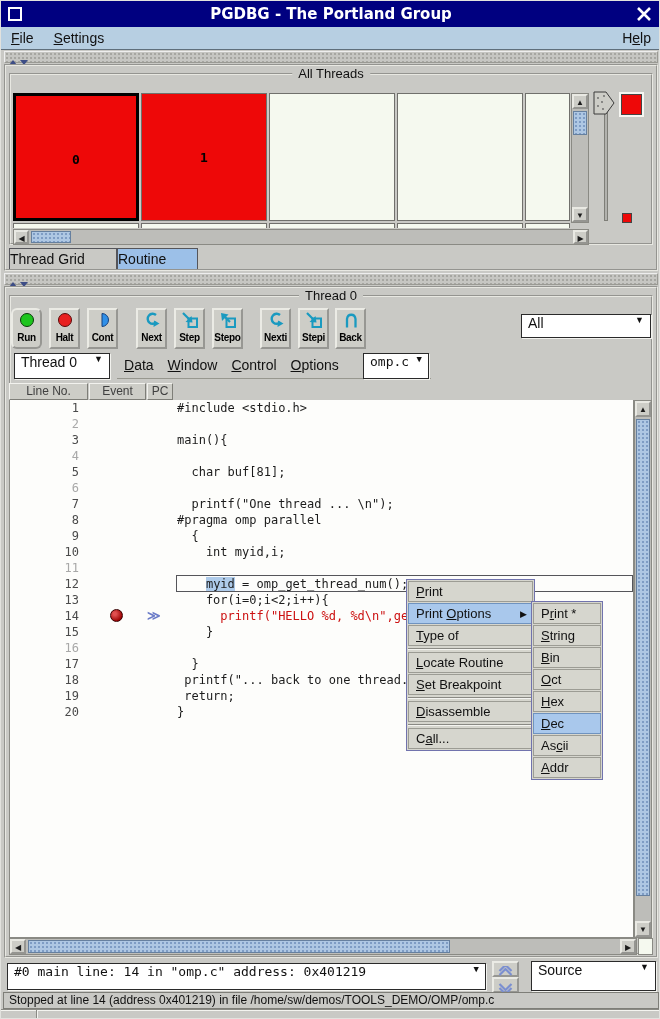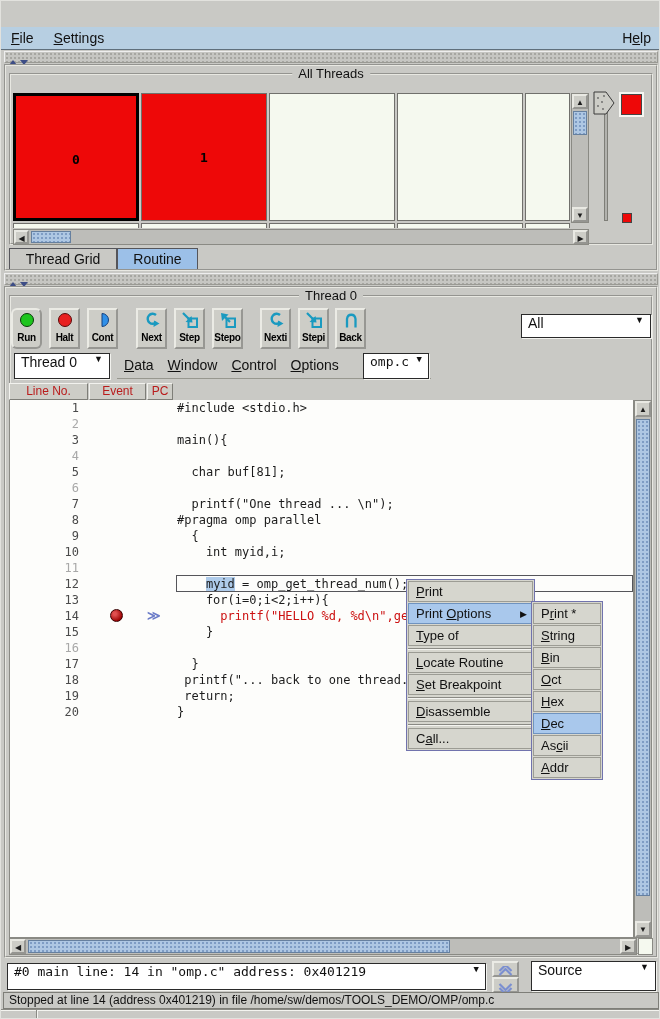--- a/index.html
+++ b/index.html
@@ -41,21 +41,21 @@
   .tstrip{position:absolute;top:222px;height:5px;background:#f5f9ef;border:1px solid #70706c;border-bottom:none;}
 
   
   .sbar{position:absolute;background:#bdbdb9;border:1px solid #8a8a84;}
   .sbtn{position:absolute;background:#cdcdc7;border:2px outset #e9e9e3;color:#1c1c1c;
     font-size:8px;text-align:center;overflow:hidden;}
   .sthumb{position:absolute;background:#aec7e3;border:1px solid #66809f;
     background-image:radial-gradient(#7e9cc4 0.8px, rgba(0,0,0,0) 1px);background-size:4px 4px;}
 
   
-  .tab{position:absolute;top:247px;height:21px;line-height:20px;text-align:center;font-size:14px;
+  .tab{position:absolute;top:247px;height:21px;line-height:20px;text-align:left;font-size:14px;
     background:#c9c9c5;border:1px solid #55555a;border-bottom:none;color:#111;}
   .tab.sel{background:#9cc0e8;}
 
   
   .tbtn{position:absolute;top:307px;width:31px;height:41px;background:#cdcdc7;border:2px outset #ebebe5;
     text-align:center;padding-top:1px;}
   .tbtn .blabel{display:block;font-size:10px;font-weight:bold;color:#000;margin-top:-1px;letter-spacing:-0.3px;}
 
   
   .combo{position:absolute;background:#fff;border:1px solid #2a2a2a;box-shadow:1px 1px 0 #f2f2ee;
@@ -63,21 +63,21 @@
   .combo .carrow{margin-left:auto;font-size:9px;color:#111;padding-left:4px;}
   .combo.mono{font-family:"DejaVu Sans Mono",monospace;font-size:13px;}
 
   
   .menustrip{position:absolute;left:116px;top:352px;width:314px;height:26px;border-bottom:1px solid #97978f;
     display:flex;align-items:center;font-size:14px;color:#111;}
   .menustrip .mitem{padding:0 7px;line-height:25px;}
 
   
   .hcell{position:absolute;top:382px;height:17px;background:#cdcdc7;border:1px solid;
-    border-color:#f2f2ee #7e7e78 #7e7e78 #f2f2ee;font-size:12px;color:#b91c1c;
+    border-color:#f2f2ee #7e7e78 #7e7e78 #f2f2ee;font-size:12px;color:#404040;
     text-align:center;line-height:14px;overflow:hidden;white-space:nowrap;}
   .hcell.path{text-align:left;padding-left:5px;font-size:13px;}
 
   
   .srcpane{position:absolute;left:8px;top:399px;width:625px;height:538px;background:#fdfdfb;
     border:1px solid #8a8a84;border-top:none;}
   .src-row{position:absolute;left:9px;width:623px;height:16px;}
   .lineno{position:absolute;left:0;top:0;width:69px;text-align:right;
     font-family:"DejaVu Sans Mono",monospace;font-size:12px;line-height:16px;color:#4a4a4a;}
   .lineno.dim{color:#a8a8a8;}
@@ -111,20 +111,29 @@
     border:1px solid #444;box-shadow:0 0 0 2px #f6f6f2;}
   .smallred{position:absolute;left:621px;top:212px;width:10px;height:10px;background:#ee0808;border:1px solid #444;}
   .chevbtn{position:absolute;left:491px;width:27px;height:16px;background:#cdcdc7;border:2px outset #ebebe5;
     text-align:center;padding:0;}
 </style>
 </head>
 <body>
 
 <div class="window">
 
+  <div class="titlebar">
+    <div class="winbtn"></div>
+    <div class="titletext">PGDBG - The Portland Group</div>
+    <div class="closebtn">
+      <svg width="18" height="18" viewBox="0 0 18 18">
+          <path d="M3 3 L15 15 M15 3 L3 15" stroke="#fff" stroke-width="2.6"></path>
+        </svg>
+    </div>
+  </div>
 
   <div class="menubar">
     <span class="mitem"><u>F</u>ile</span>
     <span class="mitem"><u>S</u>ettings</span>
     <span class="mitem spring">H<u>e</u>lp</span>
   </div>
 
   <div class="splitter" style="top:50px;">
     <span class="splitarrows">
       <svg width="24" height="9" viewBox="0 0 24 9">

